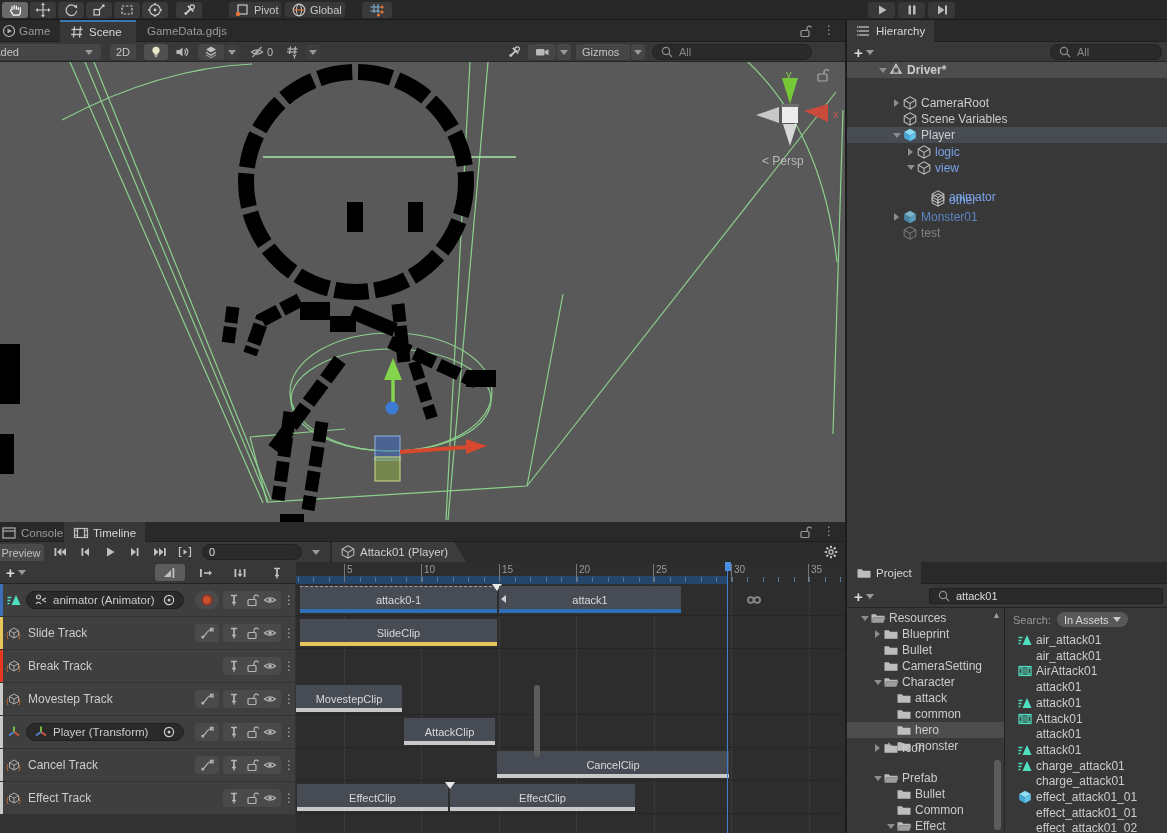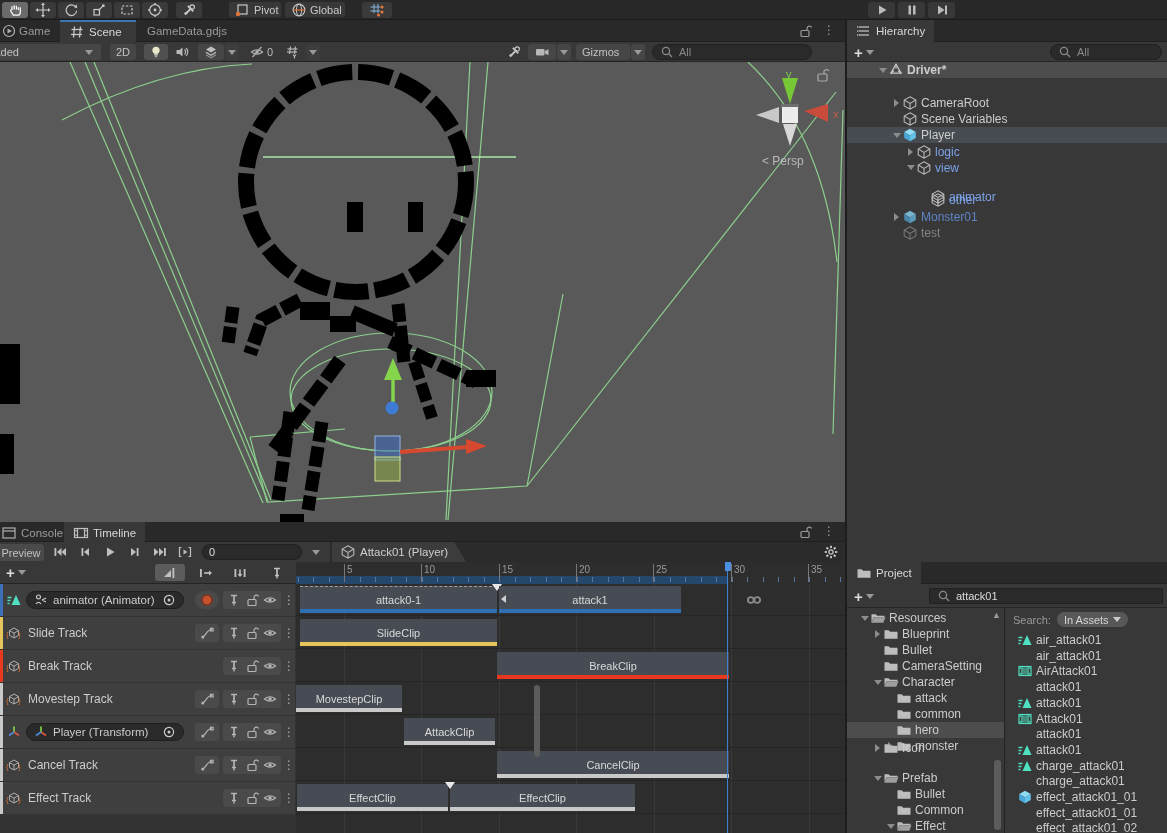--- a/index.html
+++ b/index.html
@@ -693,26 +693,20 @@
               </g>
             </svg>
           </span>
         </div>
         <div class="lane" style="top: 33px;">
           <div class="clip" style="left: 4px; width: 197px;">
             <span>SlideClip</span>
             <div class="under" style="background: rgb(232, 197, 90);"></div>
           </div>
         </div>
-        <div class="lane" style="top: 66px;">
-          <div class="clip" style="left: 201px; width: 232px;">
-            <span>BreakClip</span>
-            <div class="under" style="background: rgb(232, 57, 31);"></div>
-          </div>
-        </div>
         <div class="lane" style="top: 99px;">
           <div class="clip" style="left: 0px; width: 106px;">
             <span>MovestepClip</span>
             <div class="under" style="background: rgb(201, 201, 201);"></div>
           </div>
         </div>
         <div class="lane" style="top: 132px;">
           <div class="clip" style="left: 108px; width: 91px;">
             <span>AttackClip</span>
             <div class="under" style="background: rgb(201, 201, 201);"></div>

